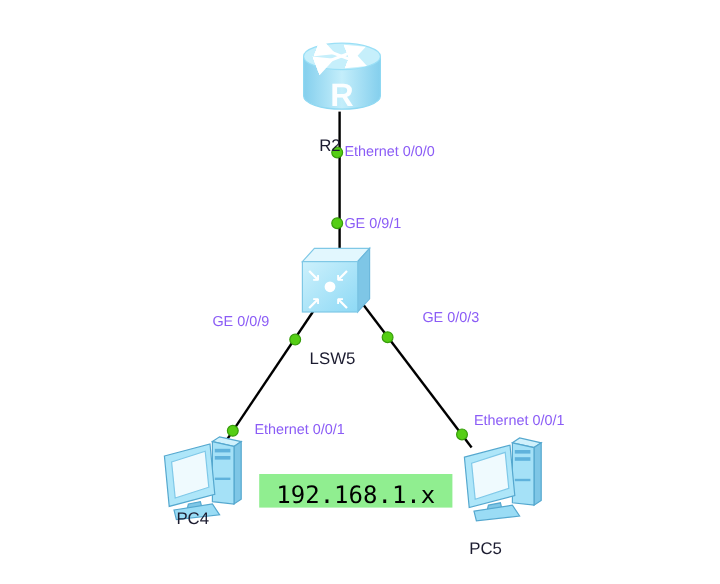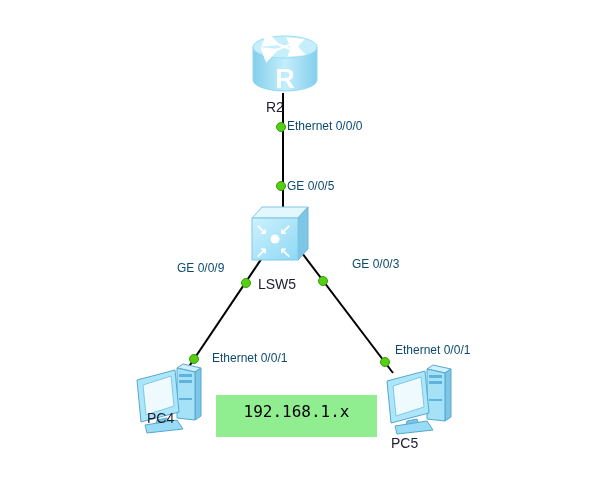--- a/index.html
+++ b/index.html
@@ -1,27 +1,27 @@
 <!DOCTYPE html>
 <html><head>
 <meta charset="utf-8">
 <style>
   * { margin:0; padding:0; box-sizing:border-box; }
   html,body { width:600px; height:487px; background:#ffffff; overflow:hidden;
               font-family:"Liberation Sans", sans-serif; }
   #canvas { position:relative; width:600px; height:487px; background:#ffffff; }
   #wires  { position:absolute; left:0; top:0; }
   .icon   { position:absolute; }
-  .iflabel  { position:absolute; font-size:12px; color:#0c4a6e; white-space:nowrap;
+  .iflabel  { position:absolute; font-size:12px; color:#8b5cf6; white-space:nowrap;
               line-height:14px; }
   .devlabel { position:absolute; font-size:14px; color:#1c1c30; white-space:nowrap;
-              line-height:16px; }
-  .annotation { position:absolute; left:216px; top:395px; width:161px; height:42px;
+              line-height:16px;margin-top:14px; }
+  .annotation { position:absolute; left:216px; top:395px; width:161px; height:28px;
                 background:#90EE90; color:#000000; text-align:center; line-height:34px;
-                font-family:"DejaVu Sans Mono", monospace; font-size:16px; }
+                font-family:"DejaVu Sans Mono", monospace; font-size:20px; }
 </style>
 </head>
 <body>
 
 <div id="canvas">
 
   <svg id="wires" width="600" height="487">
     <line x1="283" y1="93" x2="283" y2="208" stroke="#000000" stroke-width="2"></line>
     <line x1="264" y1="255" x2="184" y2="374" stroke="#000000" stroke-width="2"></line>
     <line x1="302" y1="253" x2="393" y2="373" stroke="#000000" stroke-width="2"></line>
@@ -50,21 +50,21 @@
     <ellipse cx="35" cy="13" rx="32" ry="11" fill="#C6EFFB" stroke="#9ADFF6" stroke-width="1"></ellipse>
     <g>
       <line x1="21" y1="18" x2="47" y2="8" stroke="#ffffff" stroke-width="2.4" marker-start="url(#ah)" marker-end="url(#ah)"></line>
       <line x1="22" y1="8" x2="48" y2="18" stroke="#ffffff" stroke-width="2.4" marker-start="url(#ah)" marker-end="url(#ah)"></line>
     </g>
     <text x="35" y="54" text-anchor="middle" font-family="Liberation Sans, sans-serif" font-size="27" font-weight="bold" fill="#ffffff" opacity="0.95">R</text>
   </svg>
   <div class="devlabel" style="left:266px;top:99px">R2</div>
 
   <div class="iflabel" style="left:287px;top:119px">Ethernet 0/0/0</div>
-  <div class="iflabel" style="left:287px;top:179px">GE 0/0/5</div>
+  <div class="iflabel" style="left:287px;top:179px">GE 0/9/1</div>
 
   <svg class="icon" style="left:249px;top:202px" width="68" height="62" viewBox="0 0 68 62">
     <defs>
       <linearGradient id="sfront" x1="0" y1="0" x2="1" y2="1">
         <stop offset="0" stop-color="#CDF1FC"></stop>
         <stop offset="1" stop-color="#8ED9F5"></stop>
       </linearGradient>
     </defs>
     <polygon points="3,16 13,5 59,5 49,16" fill="#E2F7FE" stroke="#7FC8E6" stroke-width="1"></polygon>
     <polygon points="49,16 59,5 59,47 49,58" fill="#7EC6E6" stroke="#6CB8DC" stroke-width="1"></polygon>

